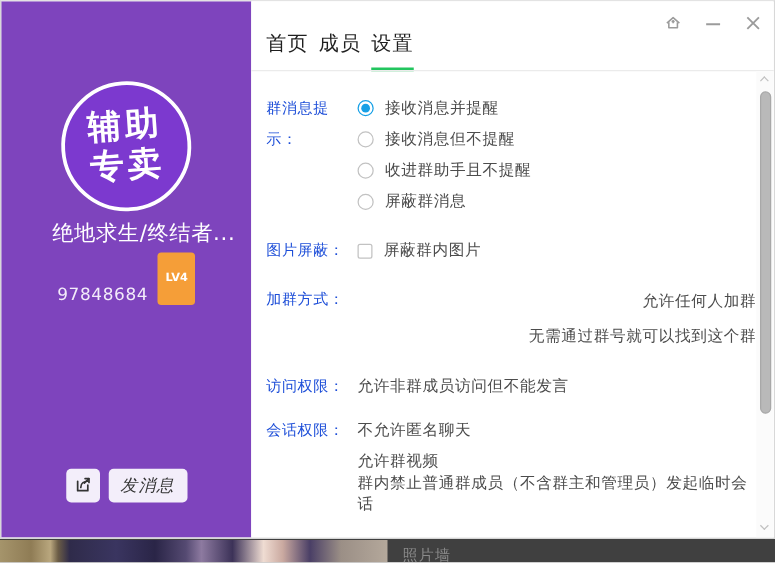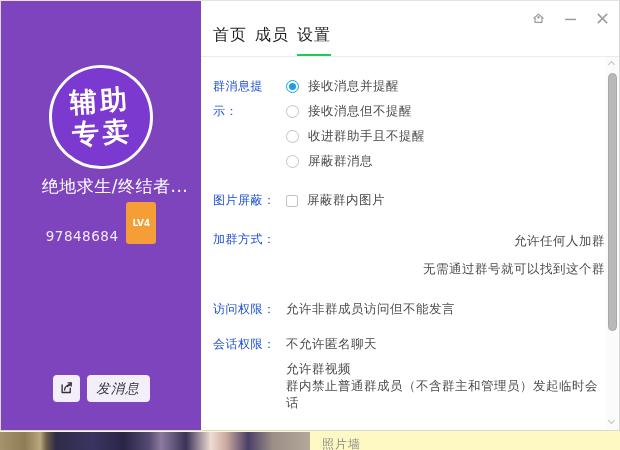--- a/index.html
+++ b/index.html
@@ -2,21 +2,21 @@
 <html><head>
 <meta charset="utf-8">
 <style>
   * { margin:0; padding:0; box-sizing:border-box; }
   html,body { width:620px; height:450px; }
   body { font-family:"DejaVu Sans","Liberation Sans",sans-serif; background:#fff; overflow:hidden; }
 
   .screen { position:relative; width:620px; height:450px; background:#fff; overflow:hidden; }
 
   
-  .bg-strip { position:absolute; left:0; top:430px; width:620px; height:20px; background:#fef9c3; overflow:hidden; }
+  .bg-strip { position:absolute; left:0; top:430px; width:620px; height:20px; background:#404040; overflow:hidden; }
   .photo-strip { position:absolute; left:0; top:2px; width:310px; height:18px;
     background:linear-gradient(90deg,#a5946b 0%,#8f7c55 8%,#b9a77e 13%,#6b5d46 15%,#2f2b4a 18%,#3a3560 30%,#2a2547 40%,#554a72 48%,#8d7aa0 52%,#3c3258 60%,#efdcd2 68%,#caa9a0 73%,#4a3f66 80%,#9b8f86 88%,#b4a89b 100%); }
   .photo-wall-label { position:absolute; left:322px; top:6px; font-size:12px; color:#8a8a8a; letter-spacing:1px; }
 
   
   .card { position:absolute; left:0; top:0; width:620px; height:431px; background:#fff;
     border:1px solid #d8d8d8; border-top:1px solid #e3e3e3; overflow:hidden; }
 
   
   .sidebar { position:absolute; left:0; top:0; width:200px; height:429px; background:#7e44bd; }

